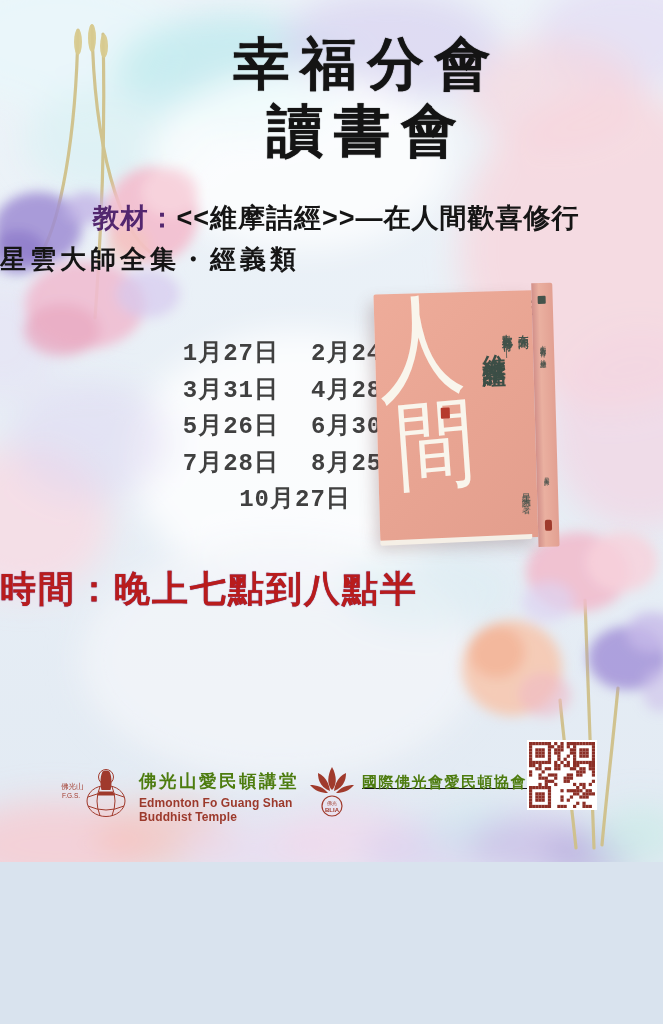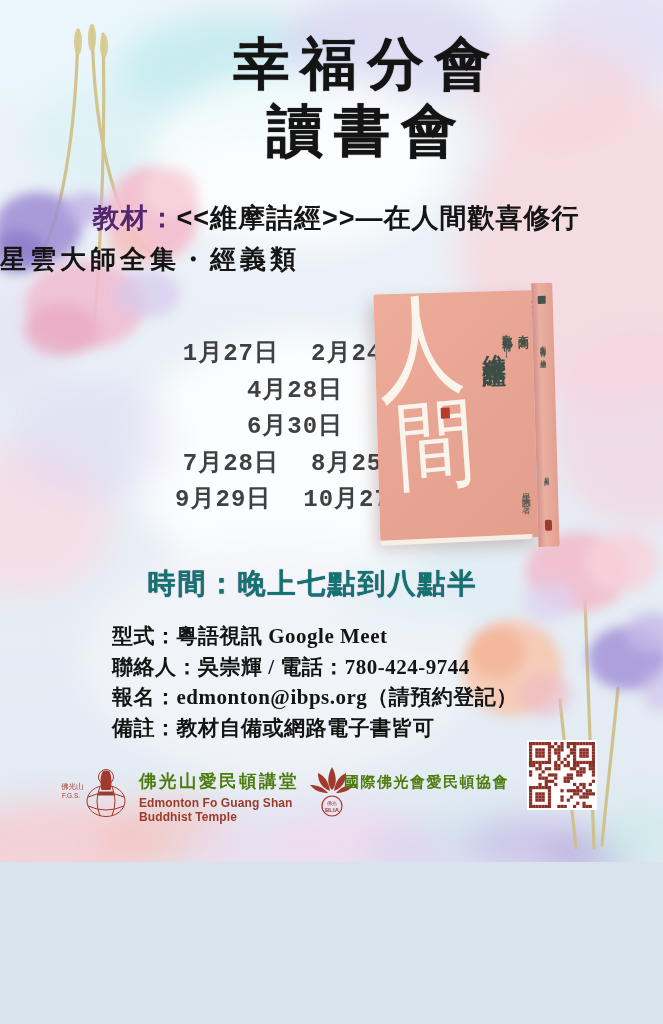--- a/index.html
+++ b/index.html
@@ -82,38 +82,38 @@
   .bcol2{right:21px;top:36px;font-size:10.5px;font-weight:700;letter-spacing:2px;}
   .btitle{right:28px;top:44px;font-size:23px;font-weight:700;letter-spacing:4px;color:#3c4e46;}
   .bauthor{right:7px;bottom:38px;font-size:9px;letter-spacing:2px;color:#4a554d;}
   .spine-tag{position:absolute;left:6px;top:13px;width:8px;height:8px;background:#44534b;border-radius:1px;}
   .spine-txt{left:7px;top:58px;font-size:6px;letter-spacing:1px;color:#47524b;}
   .spine-author{left:7px;top:190px;font-size:5.5px;letter-spacing:1px;color:#47524b;}
   .spine-mark{position:absolute;left:7px;bottom:16px;width:7px;height:11px;background:#9e3a2c;border-radius:2px;}
 
   
   .time-line{
-    left:0;top:565px;width:625px;text-align:center;
-    font-size:28px;font-weight:800;letter-spacing:2px;
-    color:#0f766e;text-shadow:0 0 1px #5a2a7e;
+    left:0;top:565px;width:625px;
+    font-size:36px;font-weight:800;letter-spacing:2px;
+    color:#b91c1c;text-shadow:0 0 1px #5a2a7e;
   }
 
   
   .info{
     left:112px;top:621px;width:480px;
     font-family:"Liberation Serif",serif;
     font-weight:700;font-size:21px;line-height:30.6px;
     letter-spacing:0.5px;color:#141414;
   }
 
   
   .footer-zh{color:#4d7c0f;font-weight:700;font-family:"Liberation Serif",serif;}
   .left-org{left:139px;top:769px;width:180px;}
   .left-org .zh{font-size:17.5px;letter-spacing:2.5px;}
-  .right-org{left:344px;top:773px;width:185px;}
+  .right-org{left:362px;top:773px;width:185px;text-decoration:underline;}
   .right-org .zh{font-size:15px;letter-spacing:1.5px;}
   .org-en{
     color:#9c3a2c;font-weight:700;font-size:12px;margin-top:3px;
     font-family:"Liberation Sans",sans-serif;letter-spacing:0.1px;
   }
   .right-org .org-en{font-size:7.5px;}
   .logo{position:absolute;}
 </style>
 </head>
 <body>
@@ -203,31 +203,32 @@
   <div class="abs subtitle1"><span class="lbl">教材：</span><span>&lt;&lt;維摩詰經&gt;&gt;—在人間歡喜修行</span></div>
   <div class="abs subtitle2">星雲大師全集・經義類</div>
 
   <div class="abs schedule">
     <div class="year">2026年</div>
     <div class="date-row">
       <span>1月27日</span>
       <span>2月24日</span>
     </div>
     <div class="date-row">
+      <span>3月31日</span>
       <span>4月28日</span>
     </div>
     <div class="date-row">
+      <span>5月26日</span>
       <span>6月30日</span>
     </div>
     <div class="date-row">
       <span>7月28日</span>
       <span>8月25日</span>
     </div>
     <div class="date-row">
-      <span>9月29日</span>
       <span>10月27日</span>
     </div>
   </div>
 
   <div class="abs book">
     <div class="book-front">
       <div class="cal cal1">人</div>
       <div class="cal cal2">間</div>
       <div class="seal"></div>
       <div class="vtext bcol1">在人間</div>
@@ -238,26 +239,20 @@
     <div class="book-spine">
       <div class="spine-tag"></div>
       <div class="vtext spine-txt">在人間歡喜修行—維摩詰經</div>
       <div class="vtext spine-author">星雲大師</div>
       <div class="spine-mark"></div>
     </div>
   </div>
 
   <div class="abs time-line">時間：晚上七點到八點半</div>
 
-  <div class="abs info">
-    <div>型式：粵語視訊 Google Meet</div>
-    <div>聯絡人：吳崇輝 / 電話：780-424-9744</div>
-    <div>報名：edmonton@ibps.org（請預約登記）</div>
-    <div>備註：教材自備或網路電子書皆可</div>
-  </div>
 
   <svg class="logo" style="left:58px;top:762px;" width="80" height="62" viewBox="0 0 80 62">
     <g fill="none" stroke="#a03a2c" stroke-width="1">
       <text x="3" y="27" font-size="7.5" fill="#a03a2c" stroke="none">佛光山</text>
       <text x="4" y="36" font-size="6.5" fill="#a03a2c" stroke="none">F.G.S.</text>
       <circle cx="48" cy="15" r="7.5"></circle>
       <ellipse cx="48" cy="39" rx="19" ry="15.5"></ellipse>
       <path d="M30,35 Q48,27 66,35"></path>
       <path d="M30,44 Q48,52 66,44"></path>
       <path d="M42,24.6 Q36,39 42,53.6"></path>

